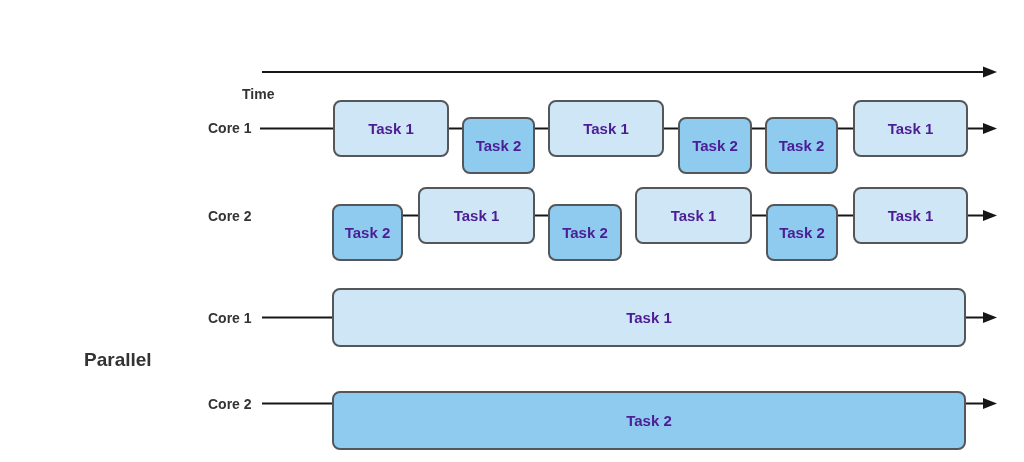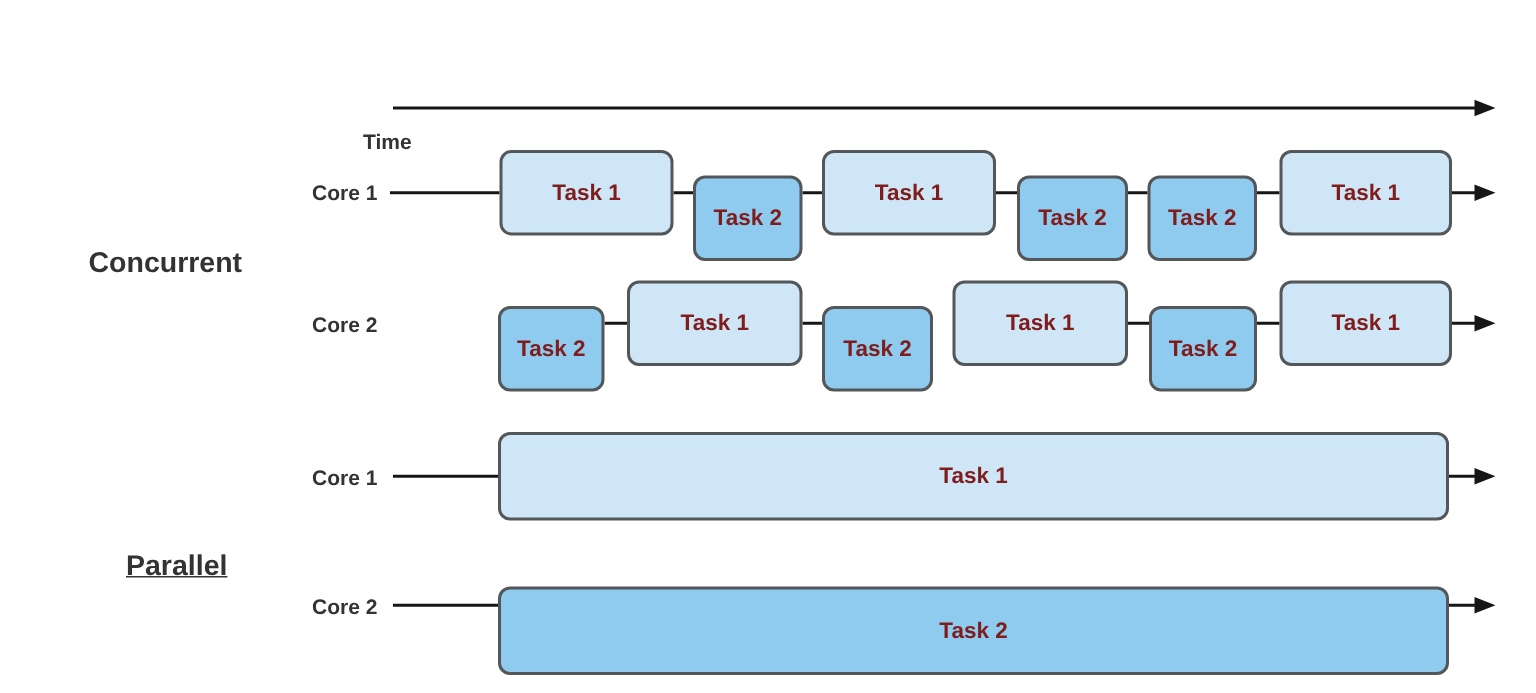--- a/index.html
+++ b/index.html
@@ -26,21 +26,21 @@
   .box {
     position: absolute;
     box-sizing: border-box;
     border: 2px solid #53575a;
     border-radius: 8px;
     display: flex;
     align-items: center;
     justify-content: center;
     font-size: 15px;
     font-weight: bold;
-    color: #7f1d1d;
+    color: #4c1d95;
     white-space: nowrap;
   }
   .light { background: #cfe6f7; }
   .dark  { background: #8ecbee; margin-top: 17px; }
 </style>
 </head>
 <body>
 
 <div class="canvas">
 
@@ -69,22 +69,21 @@
     <line x1="966" y1="317.5" x2="984" y2="317.5"></line>
     <polygon points="997,317.5 983,312 983,323"></polygon>
 
     <line x1="262" y1="403.5" x2="332" y2="403.5"></line>
     <line x1="966" y1="403.5" x2="984" y2="403.5"></line>
     <polygon points="997,403.5 983,398 983,409"></polygon>
   </svg>
 
   <div class="lbl small" style="left:242px; top:39px;margin-top:47px;">Time</div>
 
-  <div class="lbl section" style="left:59px; top:166px;">Concurrent</div>
-  <div class="lbl section" style="left:84px; top:368px;text-decoration:underline;">Parallel</div>
+  <div class="lbl section" style="left:84px; top:350px;">Parallel</div>
 
   <div class="lbl small" style="left:208px; top:120px;">Core 1</div>
   <div class="lbl small" style="left:208px; top:208px;">Core 2</div>
   <div class="lbl small" style="left:208px; top:310px;">Core 1</div>
   <div class="lbl small" style="left:208px; top:396px;">Core 2</div>
 
   <div class="box light" style="left:333px; top:100px; width:116px; height:57px;">Task 1</div>
   <div class="box dark" style="left:462px; top:100px; width:73px; height:57px;">Task 2</div>
   <div class="box light" style="left:548px; top:100px; width:116px; height:57px;">Task 1</div>
   <div class="box dark" style="left:678px; top:100px; width:74px; height:57px;">Task 2</div>

